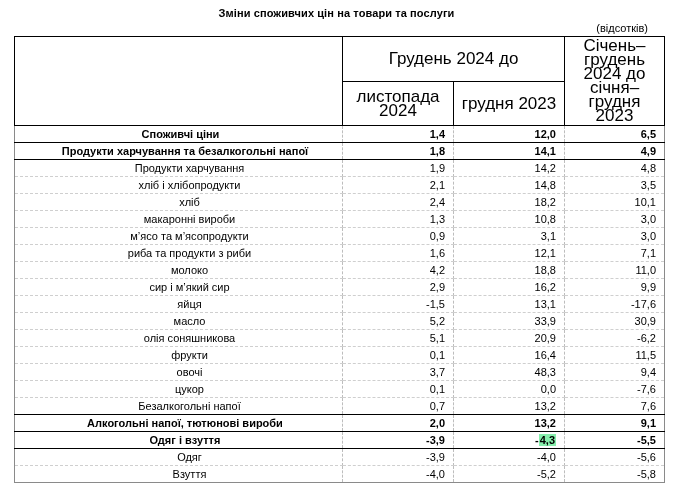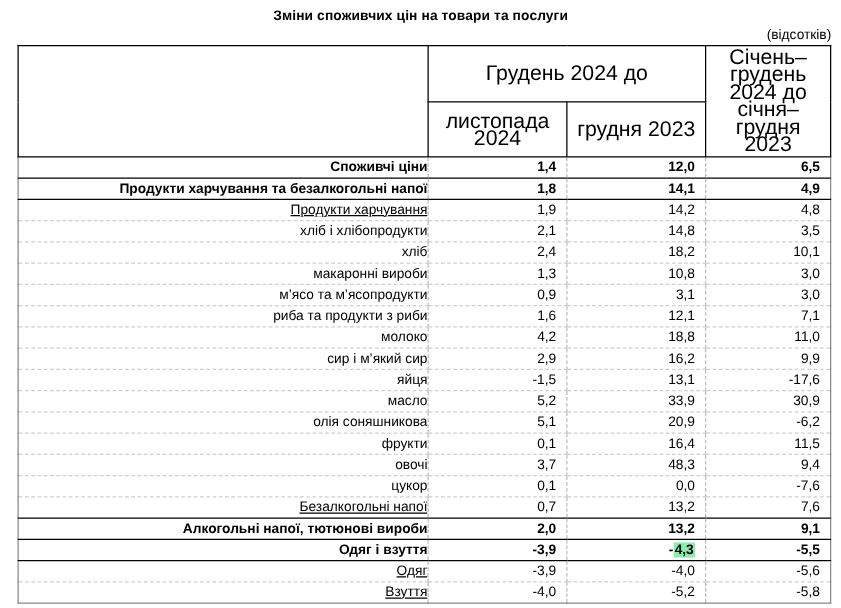--- a/index.html
+++ b/index.html
@@ -14,21 +14,21 @@
   .title {
     text-align: center;
     font-weight: bold;
     font-size: 11px;
     padding-top: 7px;
     letter-spacing: 0.1px;
   }
   .unit-note {
     text-align: right;
     font-size: 11px;
-    padding-right: 8px;
+    padding-right: 25px;
     margin-top: 3px;
     margin-bottom: 2px;
   }
   table.main {
     border-collapse: collapse;
     table-layout: fixed;
     margin-left: 14px;
     width: 650px;
     border: 1px solid #8a8a8a;
   }
@@ -54,25 +54,25 @@
     line-height: 15px;
     padding: 0;
     white-space: nowrap;
     overflow: hidden;
     border-right: 1px dashed #bdbdbd;
     border-bottom: 1px dashed #cfcfcf;
     border-left: 1px dashed #bdbdbd;
     vertical-align: middle;
   }
   tbody td.val { text-align: right; padding-right: 8px; }
-  tbody td.lbl { text-align: right; }
+  tbody td.lbl { text-align: center; }
   tbody tr.bold td { font-weight: bold; border-top: 1px solid #000; border-bottom: 1px solid #000; }
   td.indent-0 { padding-left: 4px; }
   td.indent-1 { padding-left: 13px; }
-  td.indent-2 { padding-left: 22px; text-decoration: underline; }
+  td.indent-2 { padding-left: 22px; }
   td.indent-3 { padding-left: 22px; }
   .hl { padding: 0 1px; }
 </style>
 </head>
 <body>
 
 <div class="title">Зміни споживчих цін на товари та послуги</div>
 <div class="unit-note">(відсотків)</div>
 
 <table class="main">

